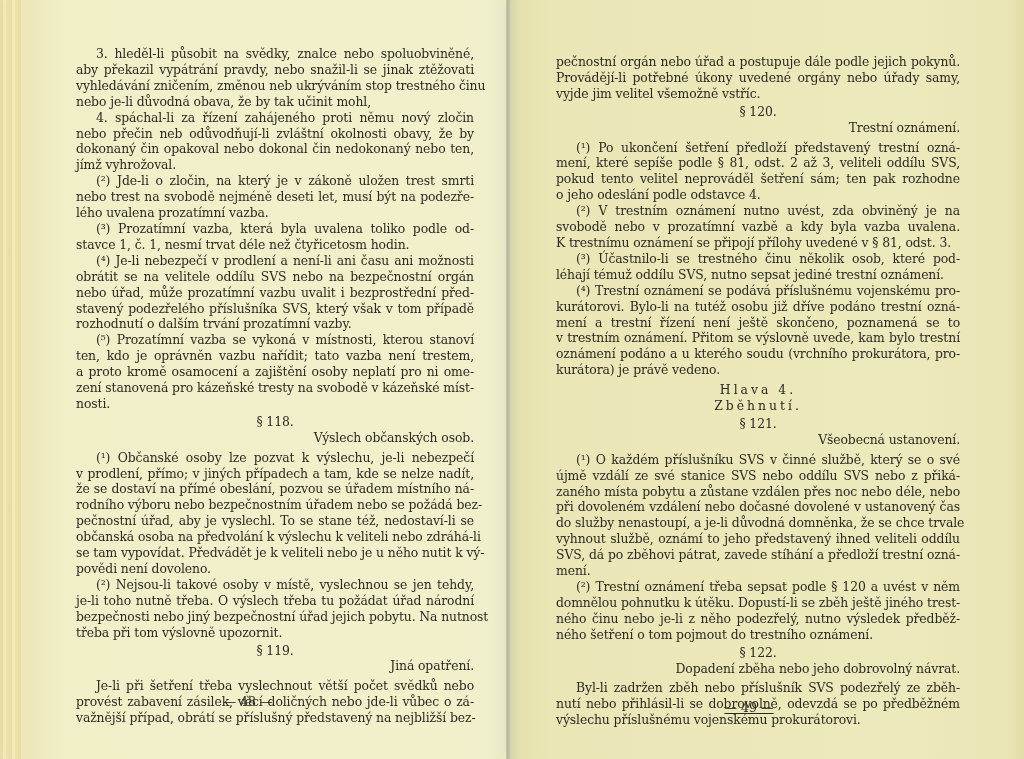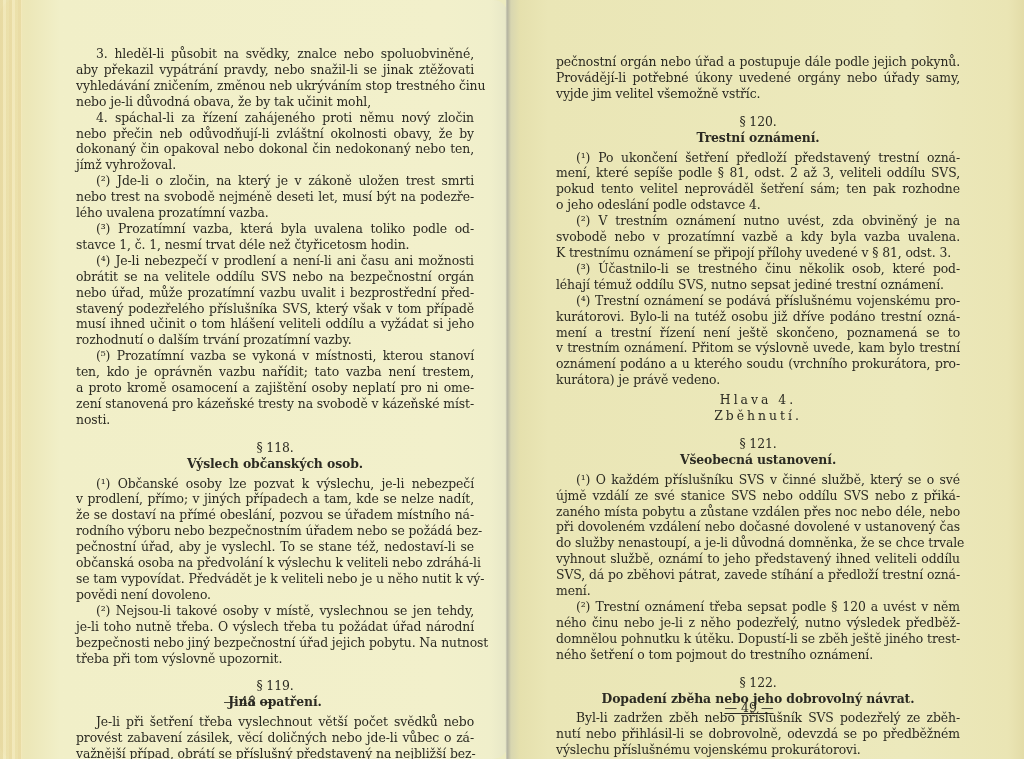--- a/index.html
+++ b/index.html
@@ -39,22 +39,22 @@
       text-align: justify;
       letter-spacing: -0.1px;
     }
     .left .text { left: 76px; top: 46px; width: 398px; }
     .right .text { left: 48px; top: 54px; width: 404px; }
     .line { display: block; white-space: nowrap; text-align-last: justify; text-align: justify; }
     .line.last { text-align-last: left; }
     .line.indent { padding-left: 20px; }
     .para { margin: 0; }
     .center { display: block; text-align: center; }
-    .sec-num { margin-top: 12px; }
-    .sec-title { font-weight: bold; }
+    .sec-num { margin-top: 2px; }
+    .sec-title { font-weight: normal; text-align: right; }
     .hlava { letter-spacing: 3px; margin-top: 4px; }
     .hlava-title { font-weight: normal; letter-spacing: 3px; }
     .folio {
       position: absolute; width: 100%; text-align: center;
       font-size: 12.6px; top: 694px; left: 0;
     }
     .left .folio { left: -6px; }
     .right .folio { left: -17px; top: 700px; text-decoration: underline; }
     .gap4 { height: 4px; display: block; }
   </style>
@@ -84,21 +84,20 @@
         </div>
         <div class="para">
           <span class="line indent">(³) Prozatímní vazba, která byla uvalena toliko podle od-</span>
           <span class="line last">stavce 1, č. 1, nesmí trvat déle než čtyřicetosm hodin.</span>
         </div>
         <div class="para">
           <span class="line indent">(⁴) Je-li nebezpečí v prodlení a není-li ani času ani možnosti</span>
           <span class="line">obrátit se na velitele oddílu SVS nebo na bezpečnostní orgán</span>
           <span class="line">nebo úřad, může prozatímní vazbu uvalit i bezprostřední před-</span>
           <span class="line">stavený podezřelého příslušníka SVS, který však v tom případě</span>
-          <span class="line">musí ihned učinit o tom hlášení veliteli oddílu a vyžádat si jeho</span>
           <span class="line last">rozhodnutí o dalším trvání prozatímní vazby.</span>
         </div>
         <div class="para">
           <span class="line indent">(⁵) Prozatímní vazba se vykoná v místnosti, kterou stanoví</span>
           <span class="line">ten, kdo je oprávněn vazbu nařídit; tato vazba není trestem,</span>
           <span class="line">a proto kromě osamocení a zajištění osoby neplatí pro ni ome-</span>
           <span class="line">zení stanovená pro kázeňské tresty na svobodě v kázeňské míst-</span>
           <span class="line last">nosti.</span>
         </div>
         <span class="center sec-num">§ 118.</span>
@@ -175,22 +174,22 @@
           <span class="line">újmě vzdálí ze své stanice SVS nebo oddílu SVS nebo z přiká-</span>
           <span class="line">zaného místa pobytu a zůstane vzdálen přes noc nebo déle, nebo</span>
           <span class="line">při dovoleném vzdálení nebo dočasné dovolené v ustanovený čas</span>
           <span class="line">do služby nenastoupí, a je-li důvodná domněnka, že se chce trvale</span>
           <span class="line">vyhnout službě, oznámí to jeho představený ihned veliteli oddílu</span>
           <span class="line">SVS, dá po zběhovi pátrat, zavede stíhání a předloží trestní ozná-</span>
           <span class="line last">mení.</span>
         </div>
         <div class="para">
           <span class="line indent">(²) Trestní oznámení třeba sepsat podle § 120 a uvést v něm</span>
+          <span class="line">domnělou pohnutku k útěku. Dopustí-li se zběh ještě jiného trest-</span>
           <span class="line">ného činu nebo je-li z něho podezřelý, nutno výsledek předběž-</span>
-          <span class="line">domnělou pohnutku k útěku. Dopustí-li se zběh ještě jiného trest-</span>
           <span class="line last">ného šetření o tom pojmout do trestního oznámení.</span>
         </div>
         <span class="center sec-num">§ 122.</span>
         <span class="center sec-title">Dopadení zběha nebo jeho dobrovolný návrat.</span>
         <span class="gap4"></span>
         <div class="para">
           <span class="line indent">Byl-li zadržen zběh nebo příslušník SVS podezřelý ze zběh-</span>
           <span class="line">nutí nebo přihlásil-li se dobrovolně, odevzdá se po předběžném</span>
           <span class="line last">výslechu příslušnému vojenskému prokurátorovi.</span>
         </div>

